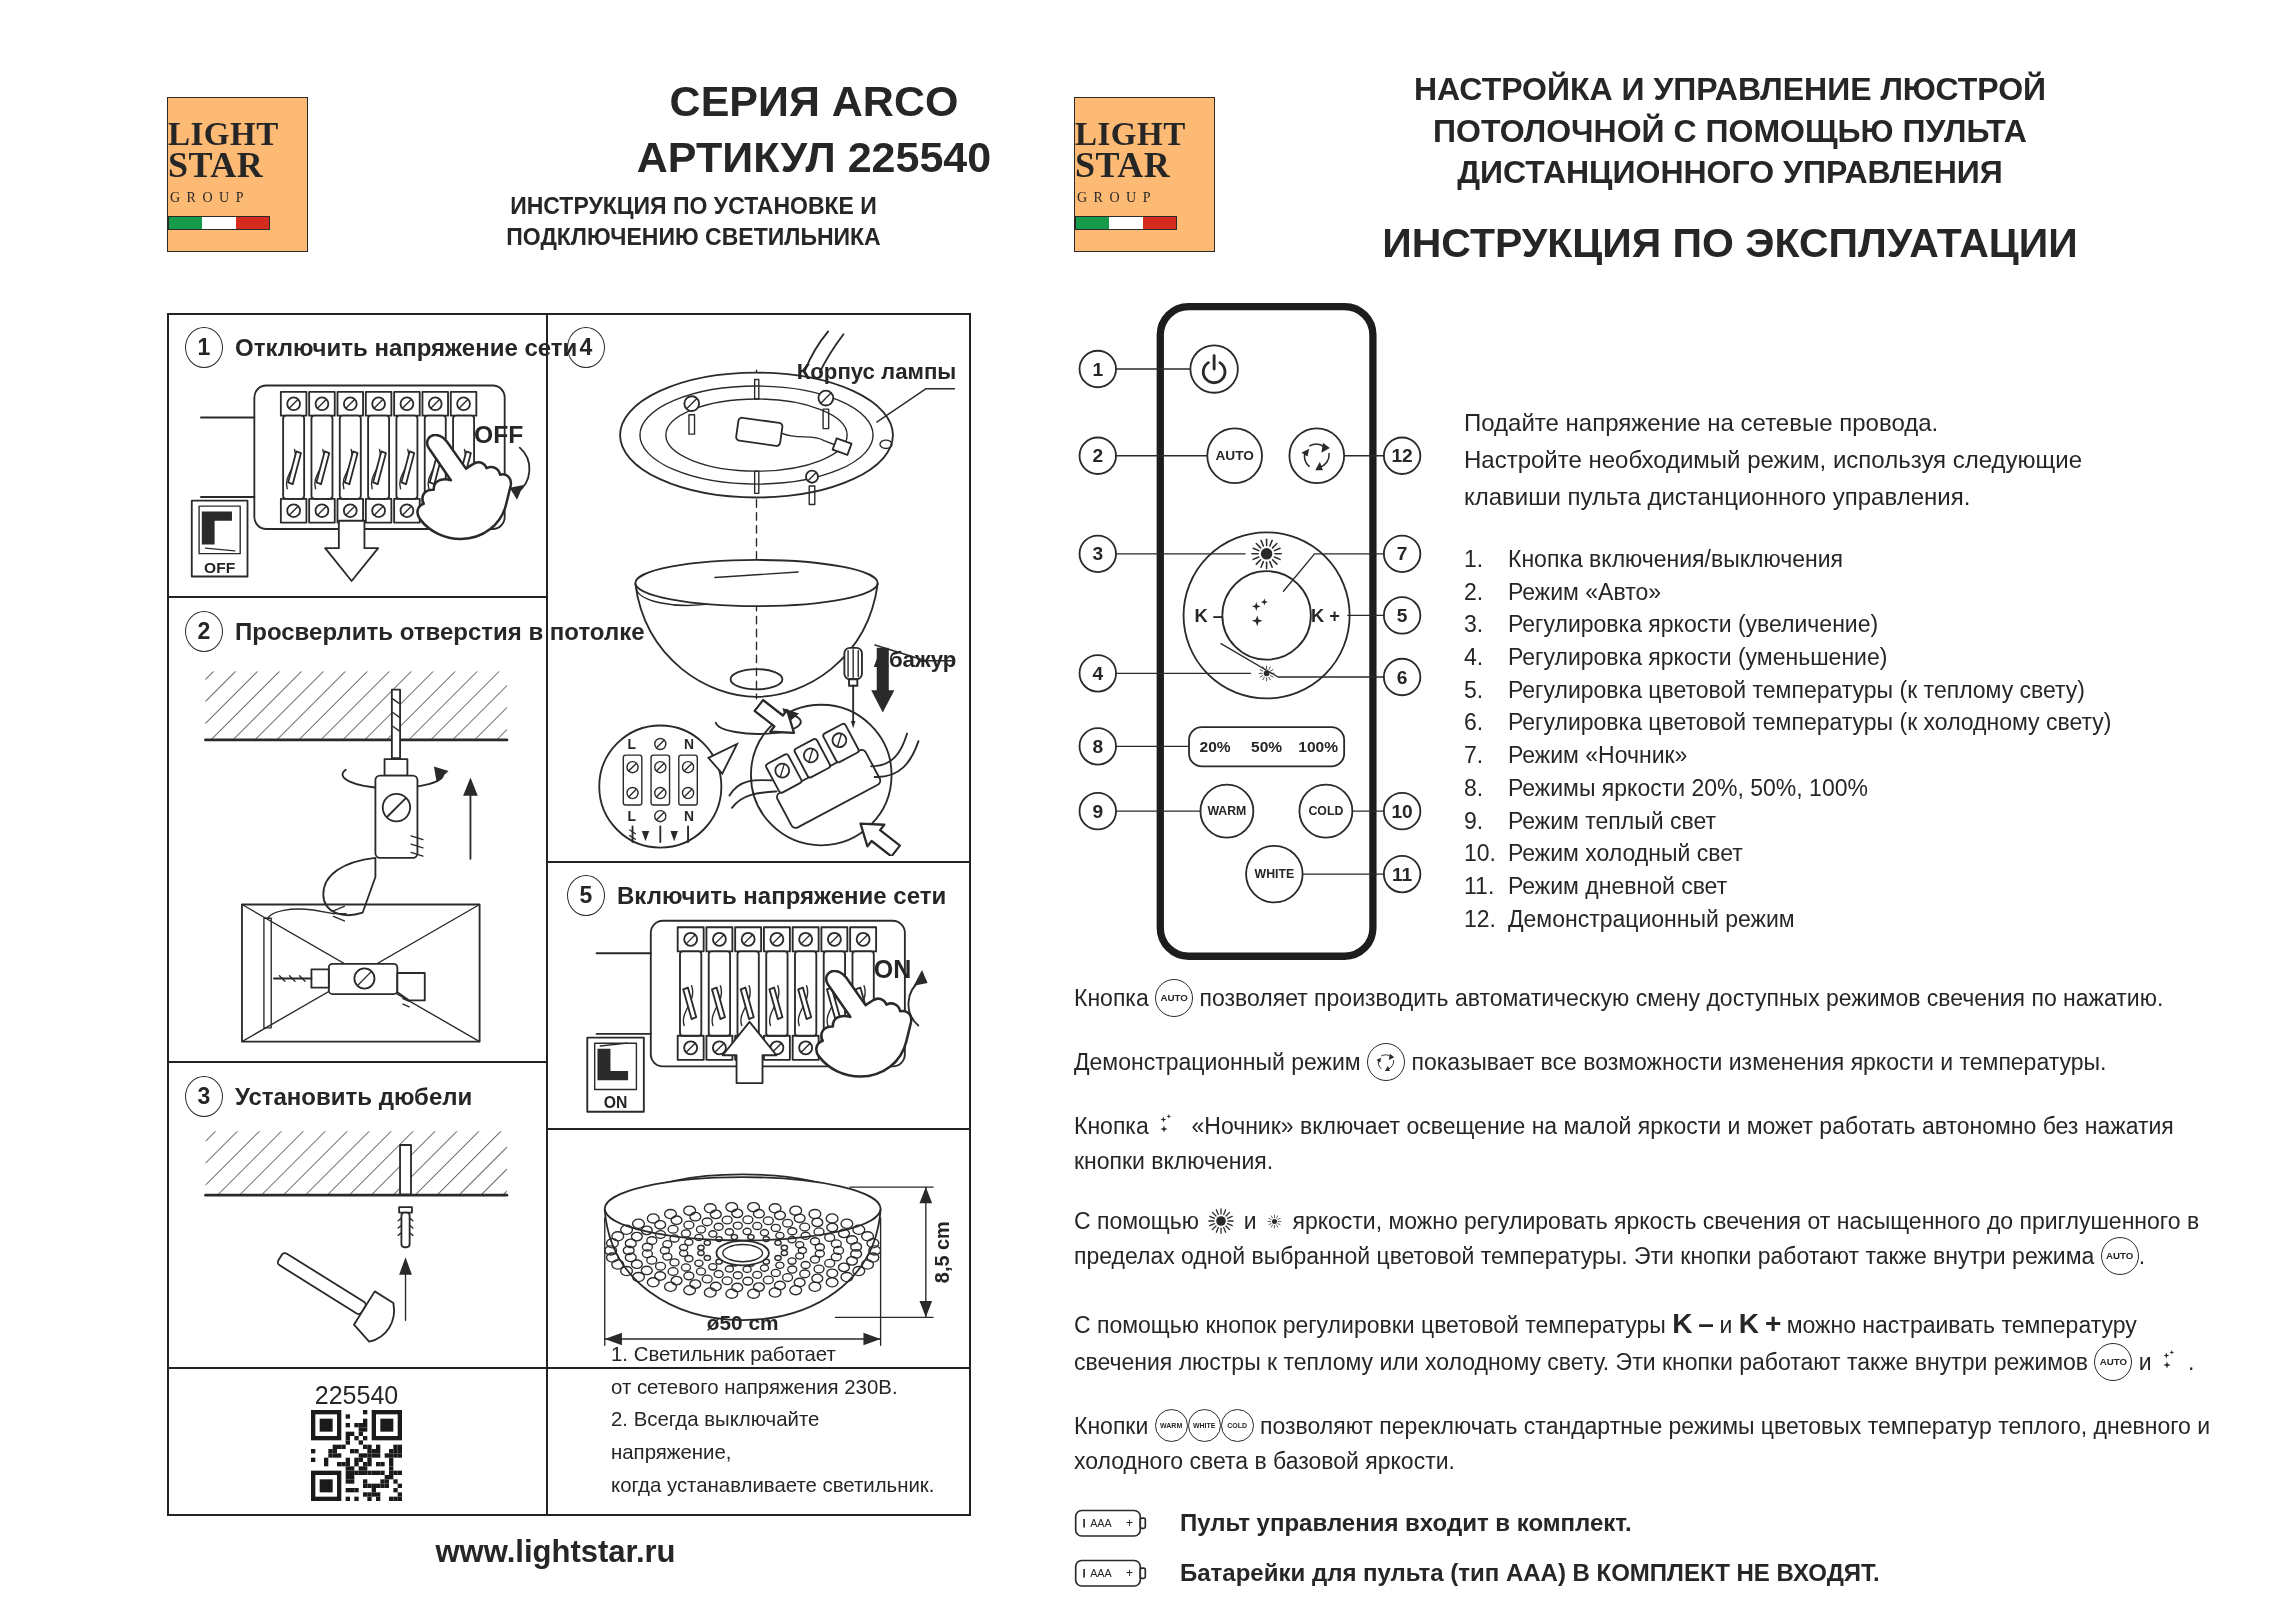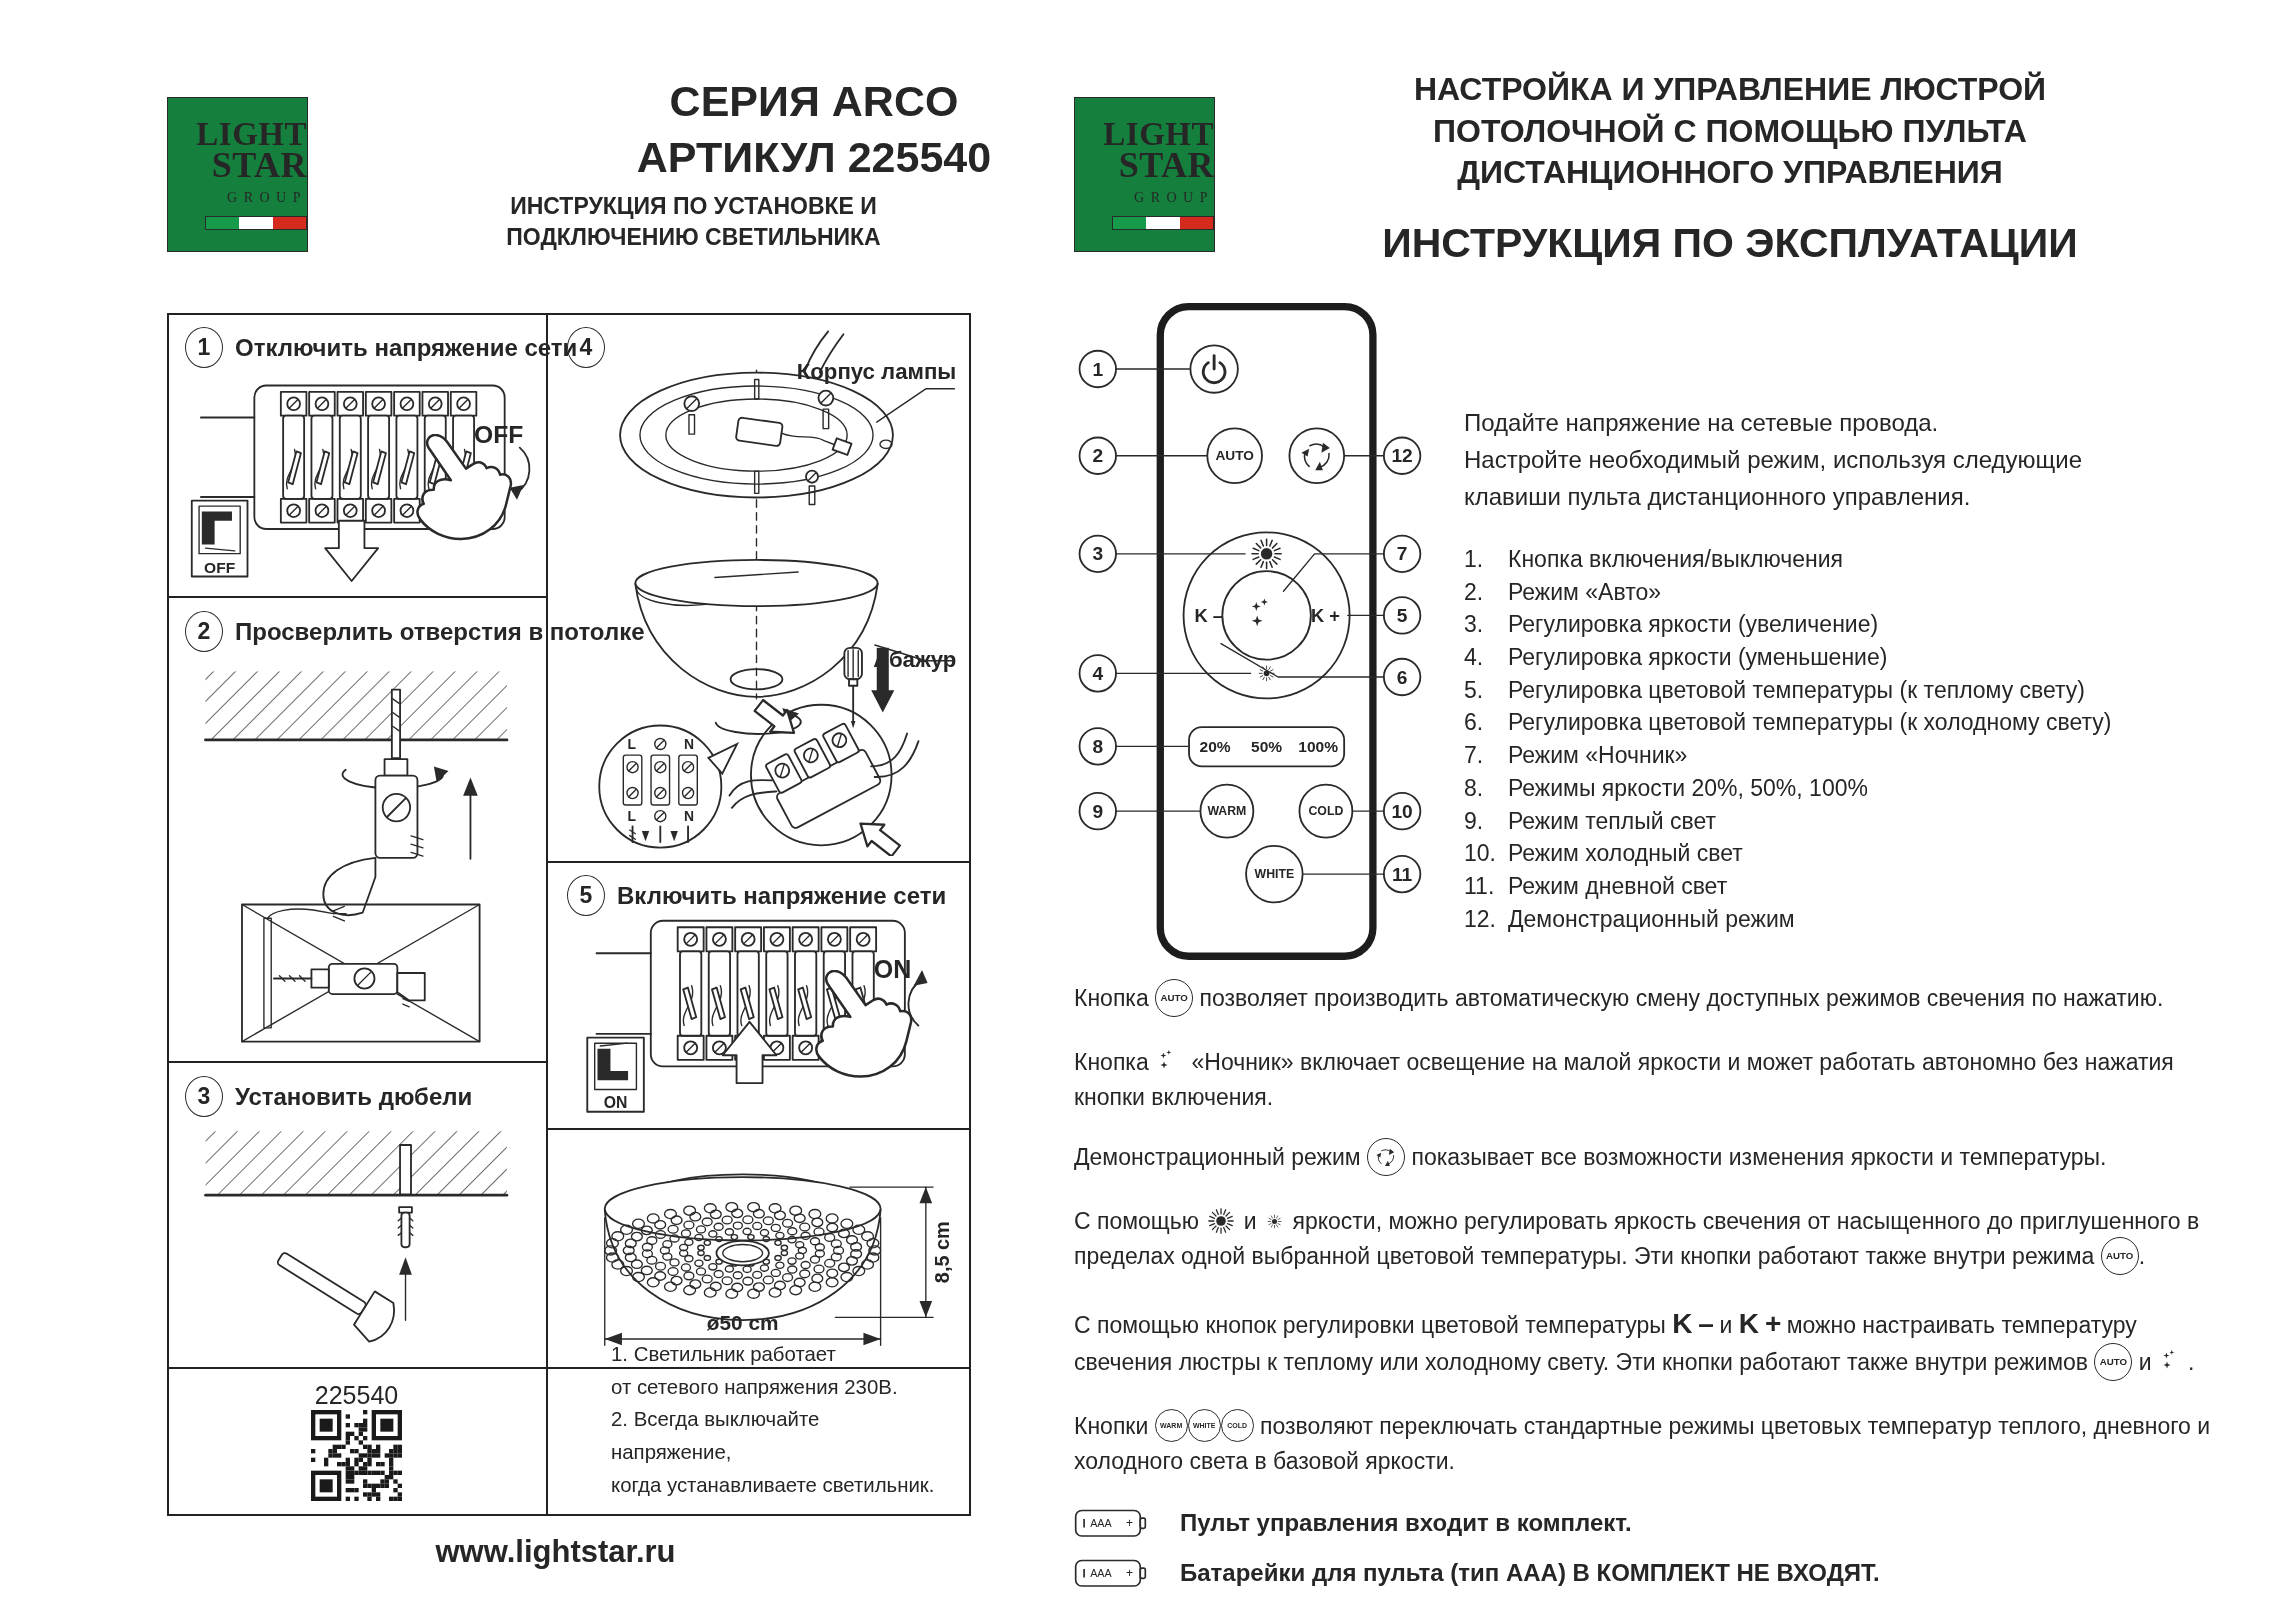--- a/index.html
+++ b/index.html
@@ -7,22 +7,22 @@
           font-family:"Liberation Sans","DejaVu Sans",sans-serif;color:#262626;overflow:hidden;}
   .abs{position:absolute;}
   
   .ln{fill:none;stroke:#2a2a2a;stroke-width:4;stroke-linecap:round;stroke-linejoin:round;}
   .lnf{fill:#ffffff;stroke:#2a2a2a;stroke-width:4;stroke-linecap:round;stroke-linejoin:round;}
   .fill{fill:#2a2a2a;stroke:none;}
   .thin{stroke-width:3;}
   .thick{stroke-width:6;}
   svg text{font-family:"Liberation Sans","DejaVu Sans",sans-serif;fill:#262626;}
   
-  .logo-box{width:139px;height:153px;border:1.9px solid #2a2a2a;background:#15803d;
-            display:flex;flex-direction:column;align-items:flex-end;justify-content:center;}
+  .logo-box{width:139px;height:153px;border:1.9px solid #2a2a2a;background:#fdba74;
+            display:flex;flex-direction:column;align-items:flex-start;justify-content:center;}
   .logo-word{font-family:"Liberation Serif","DejaVu Serif",serif;font-weight:bold;line-height:.92;letter-spacing:0.5px;}
   .logo-l1{font-size:33px;}
   .logo-l2{font-size:36px;}
   .logo-group{font-size:14px;letter-spacing:6.5px;margin-top:7.4px;margin-left:2px;font-family:"Liberation Serif","DejaVu Serif",serif;}
   .logo-flag{display:flex;width:100px;height:12px;border:0.9px solid #2a2a2a;margin-top:10.2px;}
   .logo-flag div{flex:1;}
   
   .h-title{font-weight:bold;line-height:1.3;text-align:center;}
   .h-sub{font-weight:bold;line-height:1.35;text-align:center;}
   
@@ -1028,34 +1028,34 @@
 
   <div class="abs paras" style="left:1074px;top:981px;width:1157px;">
     <p>
       <span>Кнопка</span>
       <span class="chip chip-auto">
           <span>AUTO</span>
         </span>
       <span>позволяет производить автоматическую смену доступных режимов свечения по нажатию.</span>
     </p>
     <p>
-      <span>Кнопка</span>
-      <svg class="icon-inline" width="30" height="30" viewBox="0 0 100 100">
-          <use href="#moon-glyph"></use>
-        </svg>
-      <span>«Ночник» включает освещение на малой яркости и может работать автономно без нажатия кнопки включения.</span>
-    </p>
-    <p>
       <span>Демонстрационный режим</span>
       <span class="chip chip-auto">
           <svg width="24" height="24" viewBox="0 0 100 100">
             <use href="#recycle-glyph"></use>
           </svg>
         </span>
       <span>показывает все возможности изменения яркости и температуры.</span>
+    </p>
+    <p>
+      <span>Кнопка</span>
+      <svg class="icon-inline" width="30" height="30" viewBox="0 0 100 100">
+          <use href="#moon-glyph"></use>
+        </svg>
+      <span>«Ночник» включает освещение на малой яркости и может работать автономно без нажатия кнопки включения.</span>
     </p>
     <p>
       <span>С помощью</span>
       <svg class="icon-inline" width="32" height="32" viewBox="0 0 100 100">
           <use href="#sun-big-glyph"></use>
         </svg>
       <span>и</span>
       <svg class="icon-inline" width="23" height="23" viewBox="0 0 100 100">
           <use href="#sun-small-glyph"></use>
         </svg>

